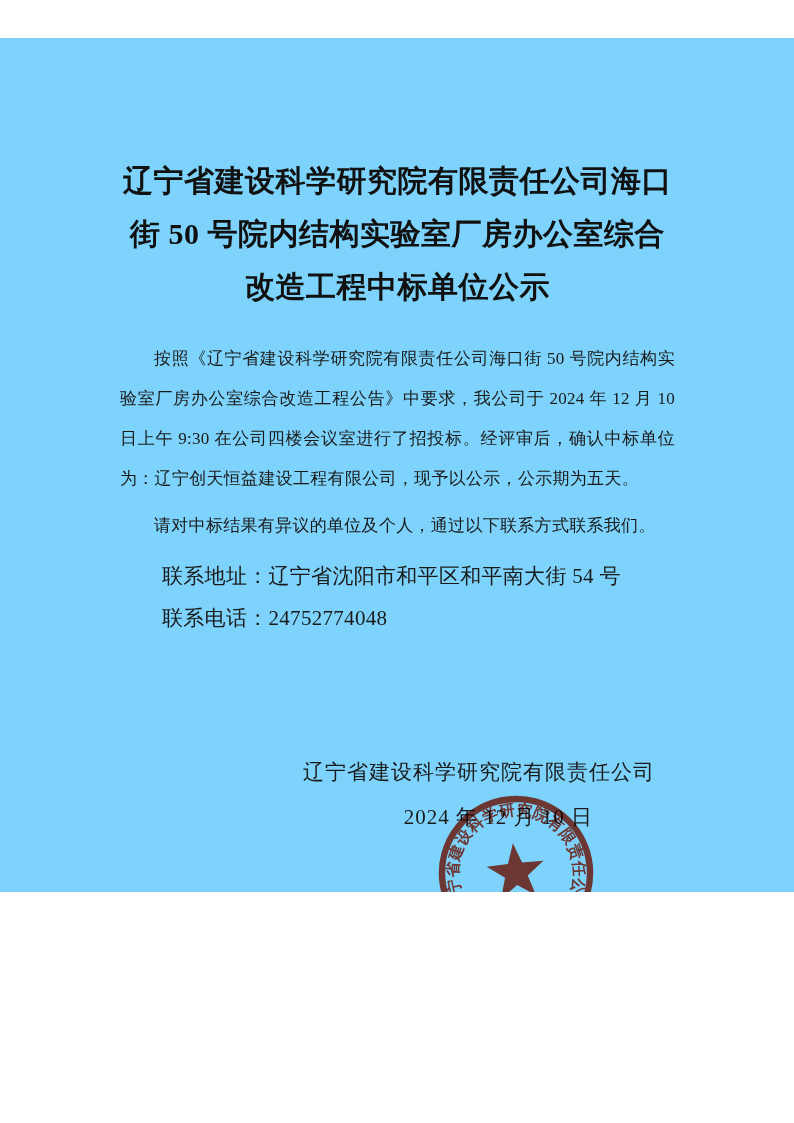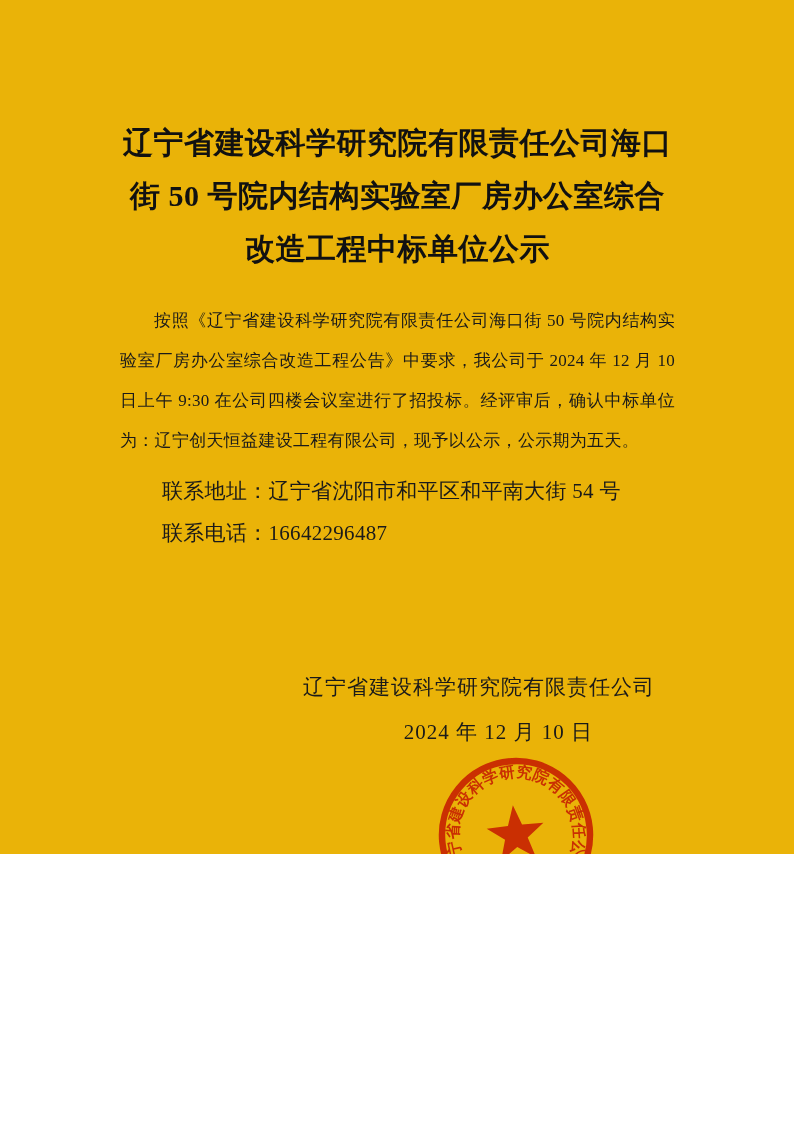--- a/index.html
+++ b/index.html
@@ -4,24 +4,25 @@
 <style>
   html, body {
     margin: 0;
     padding: 0;
     background: #ffffff;
   }
   .page {
     position: relative;
     width: 794px;
     height: 854px;
-    background: #eab308;
+    background: #7dd3fc;
     overflow: hidden;
     font-family: "Liberation Serif", "DejaVu Serif", serif;
     color: #1a1a1a;
+    margin-top: 38px;
   }
   .content {
     padding: 116px 119px 0 120px;
   }
   .doc-title {
     margin: 0 0 26px 0;
     font-size: 30px;
     font-weight: bold;
     line-height: 53px;
     text-align: center;
@@ -90,25 +91,26 @@
 </head>
 <body>
 
 <div class="page">
   <div class="content">
 
     <h1 class="doc-title">辽宁省建设科学研究院有限责任公司海口街 50 号院内结构实验室厂房办公室综合改造工程中标单位公示</h1>
 
     <p class="body-para">按照《辽宁省建设科学研究院有限责任公司海口街 50 号院内结构实验室厂房办公室综合改造工程公告》中要求，我公司于 2024 年 12 月 10 日上午 9:30 在公司四楼会议室进行了招投标。经评审后，确认中标单位为：辽宁创天恒益建设工程有限公司，现予以公示，公示期为五天。</p>
 
+    <p class="body-para para-gap">请对中标结果有异议的单位及个人，通过以下联系方式联系我们。</p>
 
     <p class="contact-line contact-first">联系地址：辽宁省沈阳市和平区和平南大街 54 号</p>
 
 
-    <p class="contact-line">联系电话：16642296487</p>
+    <p class="contact-line">联系电话：24752774048</p>
 
     <p class="sig-company">辽宁省建设科学研究院有限责任公司</p>
 
     <p class="sig-date">2024 年 12 月 10 日</p>
 
   </div>
 
   <svg class="seal" viewBox="0 0 164 164" aria-hidden="true">
     <defs>
       <path id="seal-top-arc" d="M 31.8 111.0 A 58 58 0 1 1 132.2 111.0" fill="none"></path>

